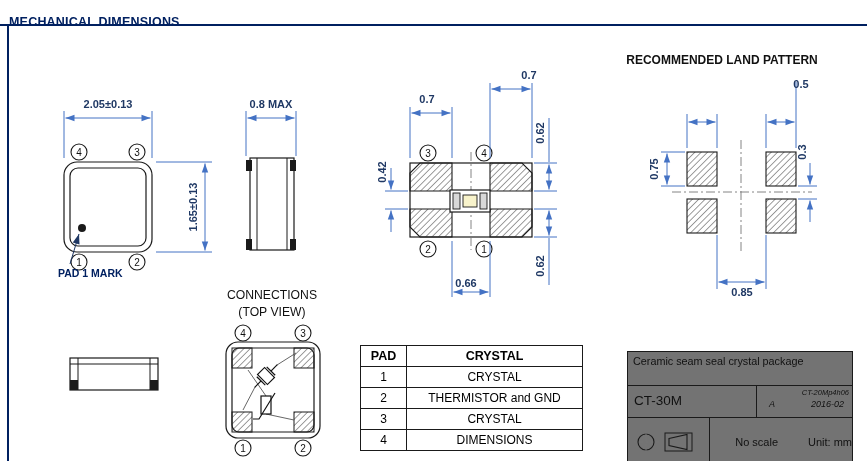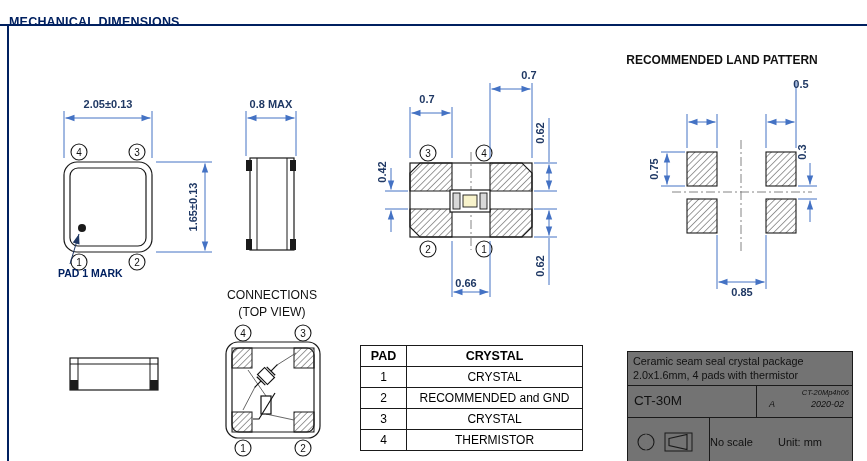--- a/index.html
+++ b/index.html
@@ -35,22 +35,22 @@
 
   .titleblock { position:absolute; left:627px; top:351px; width:226px; height:116px; border:1.4px solid #1a1a1a; display:flex; flex-direction:column; background:#737373; }
   .tb-desc { height:34px; border-bottom:1px solid #1a1a1a; font-size:10.8px; color:#111; padding:2px 0 0 5px; line-height:1.32; }
   .tb-mid { height:32px; border-bottom:1px solid #1a1a1a; display:flex; }
   .tb-part { width:128px; font-size:13.5px; color:#111; padding:7px 0 0 6px; }
   .tb-doc { flex:1; border-left:1px solid #1a1a1a;font-style:italic; }
   .tb-doccode { font-size:7.5px; color:#111; text-align:right; padding:2px 3px 0 0; }
   .tb-revrow { font-size:9px; color:#111; display:flex; justify-content:space-between; padding:2px 8px 0 12px; }
   .tb-bot { flex:1; display:flex; align-items:center; }
   .tb-sym { width:82px; height:100%; display:flex; align-items:center; padding-left:4px; border-right:1px solid #1a1a1a; }
-  .tb-scale { flex:1; text-align:left; font-size:11px; color:#111; }
-  .tb-unit { width:74px; font-size:11px; color:#111; }
+  .tb-scale { flex:1; text-align:right; font-size:11px; color:#111; }
+  .tb-unit { width:74px; font-size:11px; color:#111;text-align:right; }
 </style>
 </head>
 <body>
 
 <div class="page">
 
   <div class="hdr">MECHANICAL DIMENSIONS</div>
   <div class="hdr-rule"></div>
   <div class="left-rule"></div>
 
@@ -312,45 +312,44 @@
         <th class="c-fn">CRYSTAL</th>
       </tr>
     </thead>
     <tbody>
       <tr>
         <td>1</td>
         <td>CRYSTAL</td>
       </tr>
       <tr>
         <td>2</td>
-        <td>RECOMMENDED and GND</td>
+        <td>THERMISTOR and GND</td>
       </tr>
       <tr>
         <td>3</td>
         <td>CRYSTAL</td>
       </tr>
       <tr>
         <td>4</td>
-        <td>THERMISTOR</td>
+        <td>DIMENSIONS</td>
       </tr>
     </tbody>
   </table>
 
   <div class="titleblock">
     <div class="tb-desc">
       <div>Ceramic seam seal crystal package</div>
-      <div>2.0x1.6mm, 4 pads with thermistor</div>
     </div>
     <div class="tb-mid">
       <div class="tb-part">CT-30M</div>
       <div class="tb-doc">
         <div class="tb-doccode">CT-20Mp4h06</div>
         <div class="tb-revrow">
           <span>A</span>
-          <span>2020-02</span>
+          <span>2016-02</span>
         </div>
       </div>
     </div>
     <div class="tb-bot">
       <div class="tb-sym">
         <svg width="76" height="28" viewBox="0 0 76 28">
           <line class="cl" x1="2" y1="14" x2="27" y2="14"></line>
           <circle cx="14" cy="14" r="8" fill="none" stroke="#1a1a1a" stroke-width="1.1"></circle>
           <line class="cl" x1="14" y1="4" x2="14" y2="24"></line>
           <rect x="33" y="5" width="27" height="18" fill="none" stroke="#1a1a1a" stroke-width="1"></rect>

